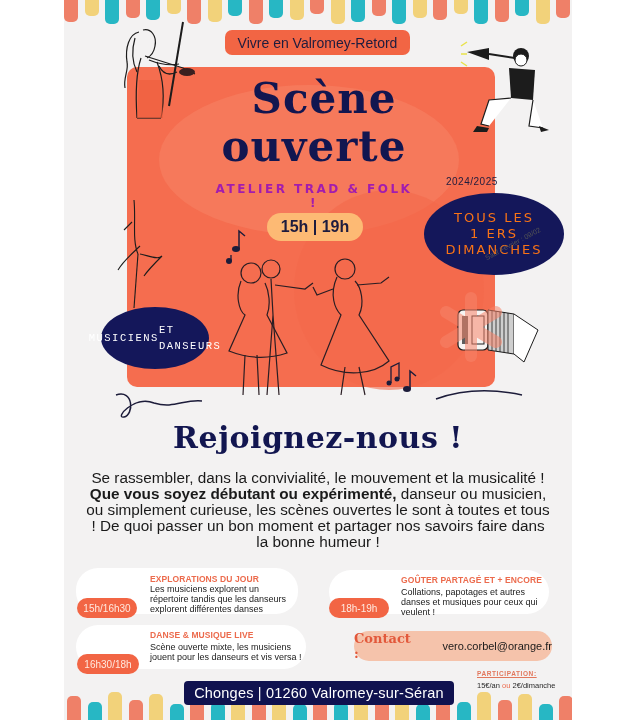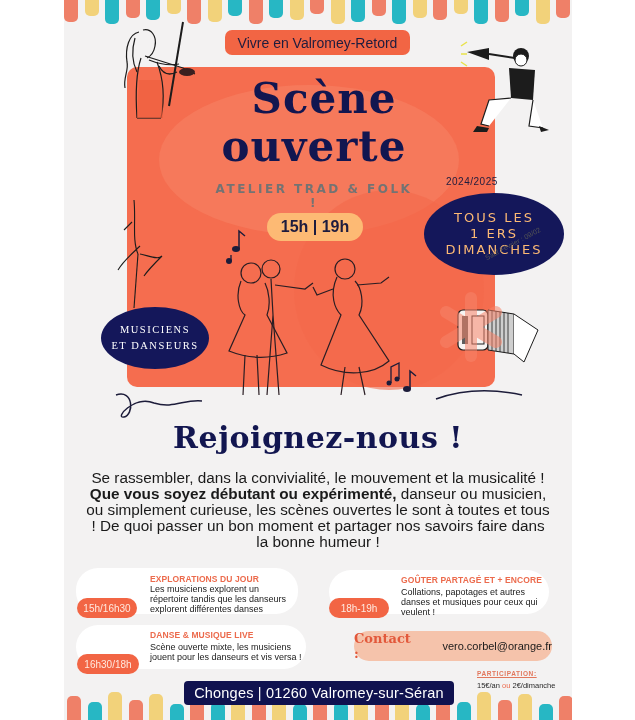--- a/index.html
+++ b/index.html
@@ -42,55 +42,55 @@
     position: absolute; left: 100px; width: 300px; text-align: center;
     font-family: "DejaVu Serif", serif; font-weight: bold; color: #121650;
     font-size: 42px; letter-spacing: 1px; line-height: 1;
   }
   .title.l1 { top: 78px; padding-left: 20px; }
   .title.l2 { top: 126px; }
 
   .subtitle {
     position: absolute; left: 145px; top: 182px; width: 210px; text-align: center;
     font-family: "DejaVu Sans", sans-serif; font-size: 12px; letter-spacing: 2.5px;
-    color: #737373; font-weight: bold;
+    color: #a21caf; font-weight: bold;
   }
 
   .hours-pill {
     position: absolute; left: 203px; top: 213px; width: 96px; height: 28px;
     background: #fdba74; border-radius: 14px;
     display: flex; align-items: center; justify-content: center;
     font-family: "Liberation Sans", sans-serif; font-weight: bold; font-size: 16px; color: #1e1c3e;
   }
 
   .season {
     position: absolute; left: 382px; top: 176px; font-size: 10px; font-weight: normal;
     color: #1e1c3e; letter-spacing: .5px; font-family: "Liberation Sans", sans-serif;
   }
 
   .sunday-oval {
     position: absolute; left: 360px; top: 193px; width: 140px; height: 82px;
     background: #14175a; border-radius: 50%;
     display: flex; flex-direction: column; align-items: center; justify-content: center;
-    color: #fdba74; font-size: 13px; letter-spacing: 2px; line-height: 1.25;
+    color: #f97316; font-size: 13px; letter-spacing: 2px; line-height: 1.25;
     font-family: "DejaVu Sans", sans-serif;
   }
 
   .except {
     position: absolute; left: 420px; top: 255px; font-size: 7px; color: #555;
     transform: rotate(-28deg); transform-origin: left top;
     font-family: "Liberation Sans", sans-serif;
   }
 
   .musicians-oval {
     position: absolute; left: 37px; top: 307px; width: 108px; height: 62px;
     background: #14175a; border-radius: 50%;
-    display: flex; flex-direction: column; align-items: center; justify-content: center;
+    display: flex; align-items: center; justify-content: center;
     color: #ffffff; font-size: 10.5px; letter-spacing: 1.5px; line-height: 1.55;
-    font-family: Liberation Serif, serif;
+    font-family: Liberation Mono, monospace;
   }
 
   .illus { position: absolute; }
 
   .join {
     position: absolute; left: 0; top: 420px; width: 508px; text-align: center;
     font-family: "DejaVu Serif", serif; font-weight: bold; color: #121650;
     font-size: 30px; letter-spacing: .5px;
   }
 

